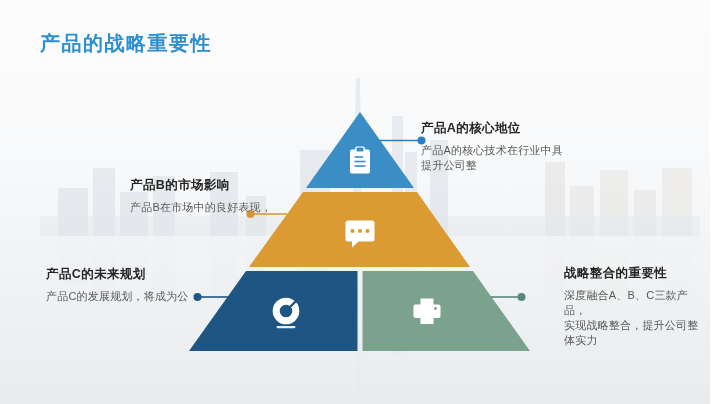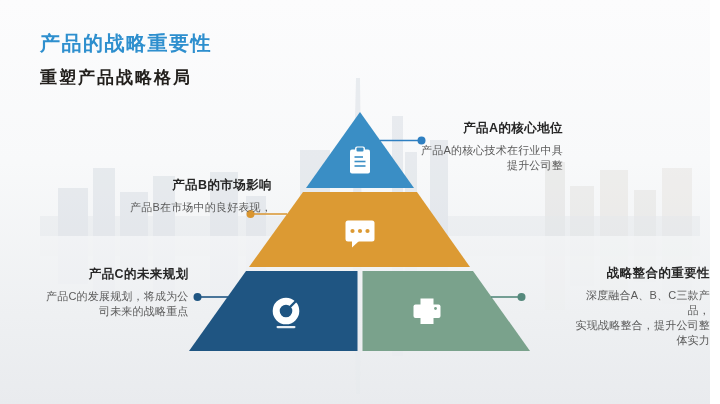--- a/index.html
+++ b/index.html
@@ -3,21 +3,20 @@
 <meta charset="utf-8">
 <style>
   html,body { margin:0; padding:0; }
   body {
     width:720px; height:404px; overflow:hidden;
     font-family:"Liberation Sans","DejaVu Sans",sans-serif;
   }
   .slide {
     position:relative; width:710px; height:404px;
     background:linear-gradient(180deg,#fcfcfd 0%,#f8f9fa 40%,#eef0f2 78%,#e9ebee 100%);
-    text-align:right;
   }
   svg.scene { position:absolute; left:0; top:0; }
 
   .title {
     position:absolute; left:40px; top:30px;
     font-size:20px; font-weight:bold; letter-spacing:1.5px;
     color:#2e8fce;
   }
   .subtitle {
     position:absolute; left:40px; top:66px;
@@ -114,37 +113,35 @@
       <line x1="228" y1="297" x2="197.5" y2="297" stroke="#1f5582" stroke-width="1.6"></line>
       <circle cx="197.5" cy="297" r="4" fill="#1f5582"></circle>
     </g>
     <g>
       <line x1="491" y1="297" x2="521.5" y2="297" stroke="#55897c" stroke-width="1.6"></line>
       <circle cx="521.5" cy="297" r="4" fill="#55897c"></circle>
     </g>
   </svg>
 
   <div class="title">产品的战略重要性</div>
-  <div class="subtitle">重塑产品战略格局</div>
 
   <div class="callout callout-a">
     <h3>产品A的核心地位</h3>
     <p>产品A的核心技术在行业中具</p>
     <p>提升公司整</p>
   </div>
 
   <div class="callout callout-b">
     <h3>产品B的市场影响</h3>
     <p>产品B在市场中的良好表现，</p>
   </div>
 
   <div class="callout callout-c">
     <h3>产品C的未来规划</h3>
     <p>产品C的发展规划，将成为公</p>
-    <p>司未来的战略重点</p>
   </div>
 
   <div class="callout callout-d">
     <h3>战略整合的重要性</h3>
     <p>深度融合A、B、C三款产品，</p>
     <p>实现战略整合，提升公司整</p>
     <p>体实力</p>
   </div>
 
 </div>

